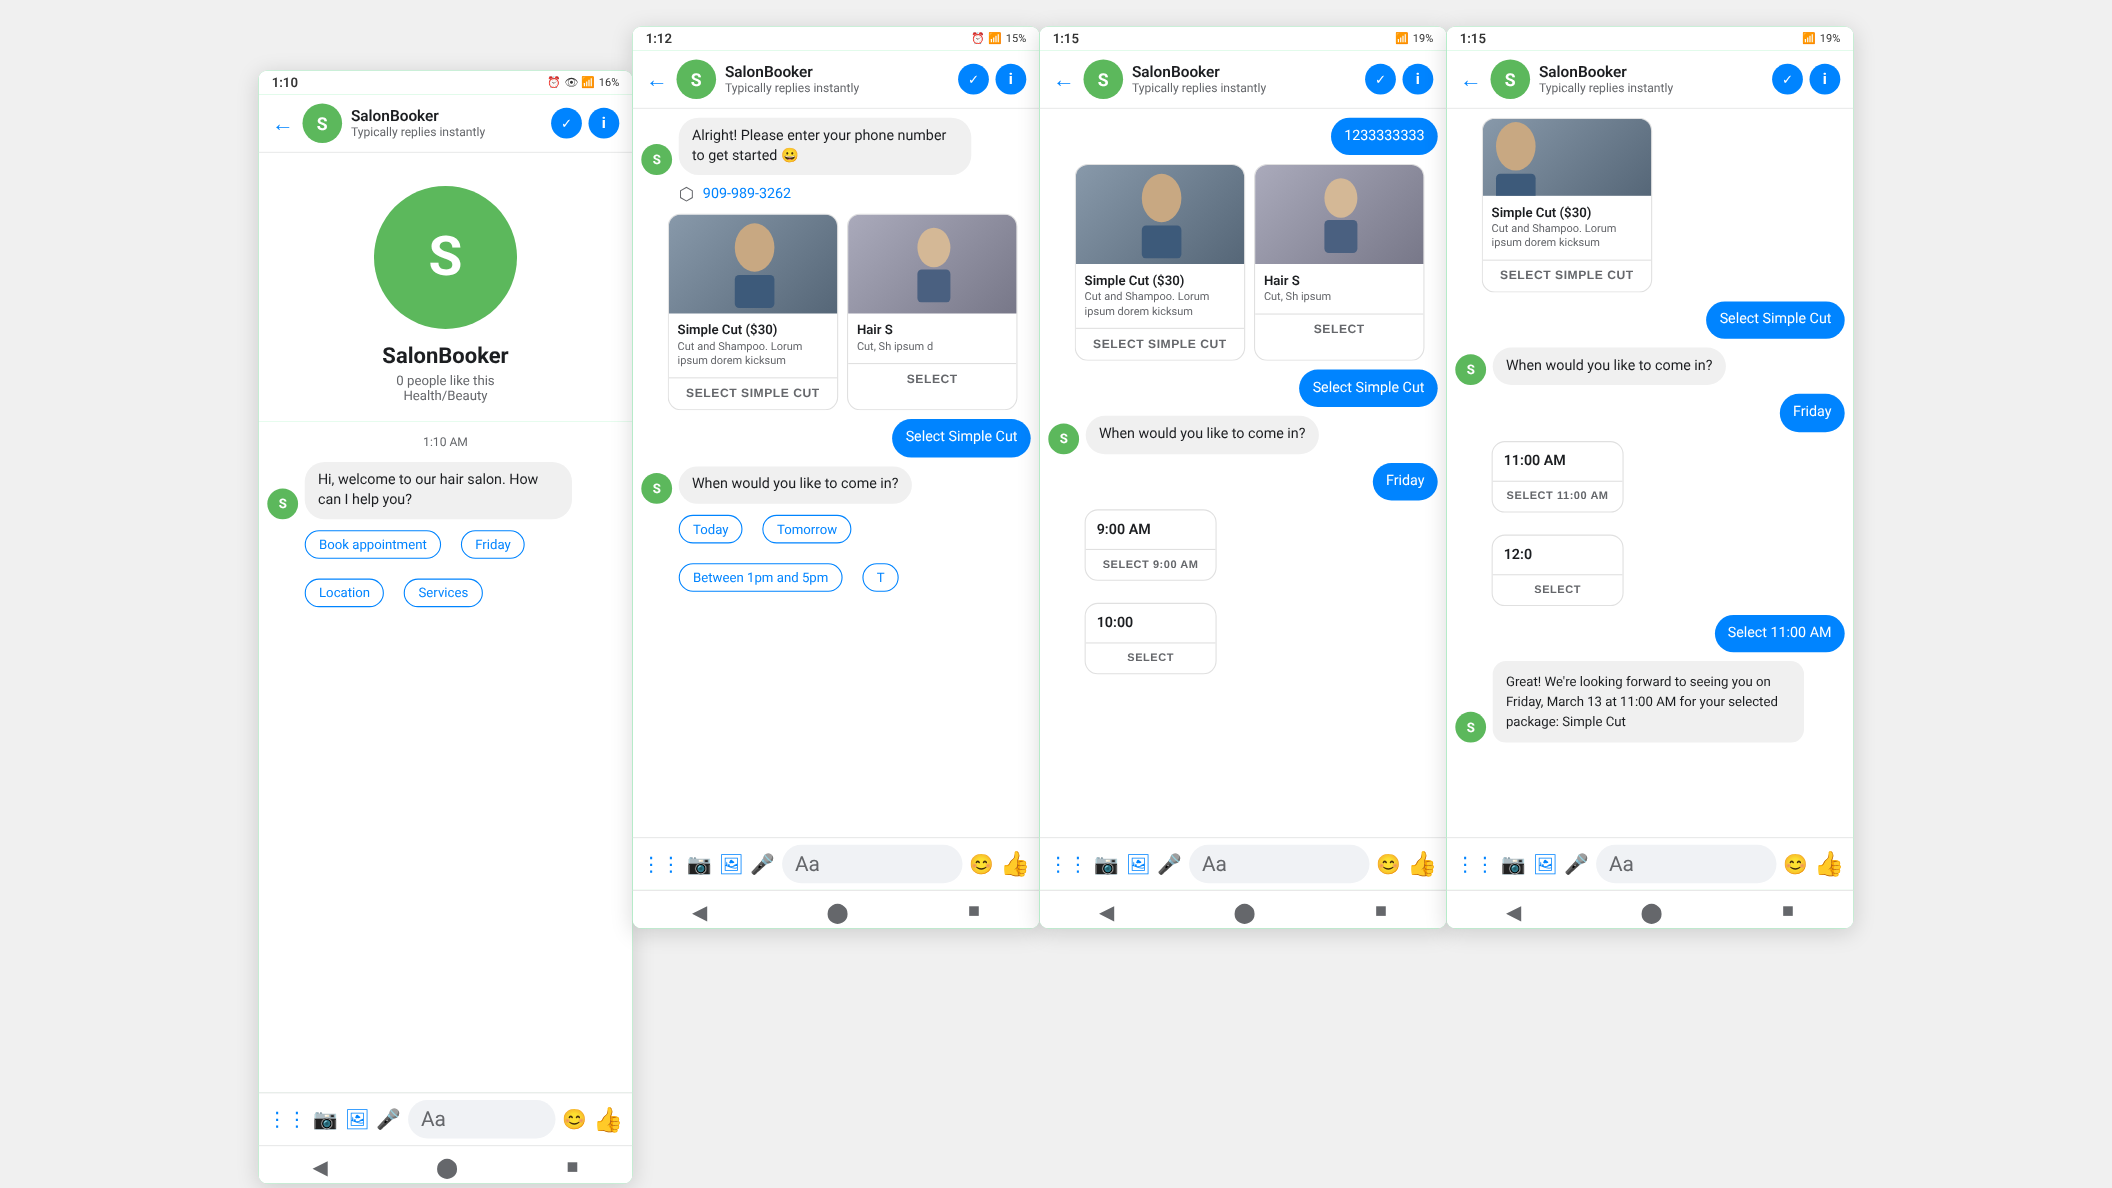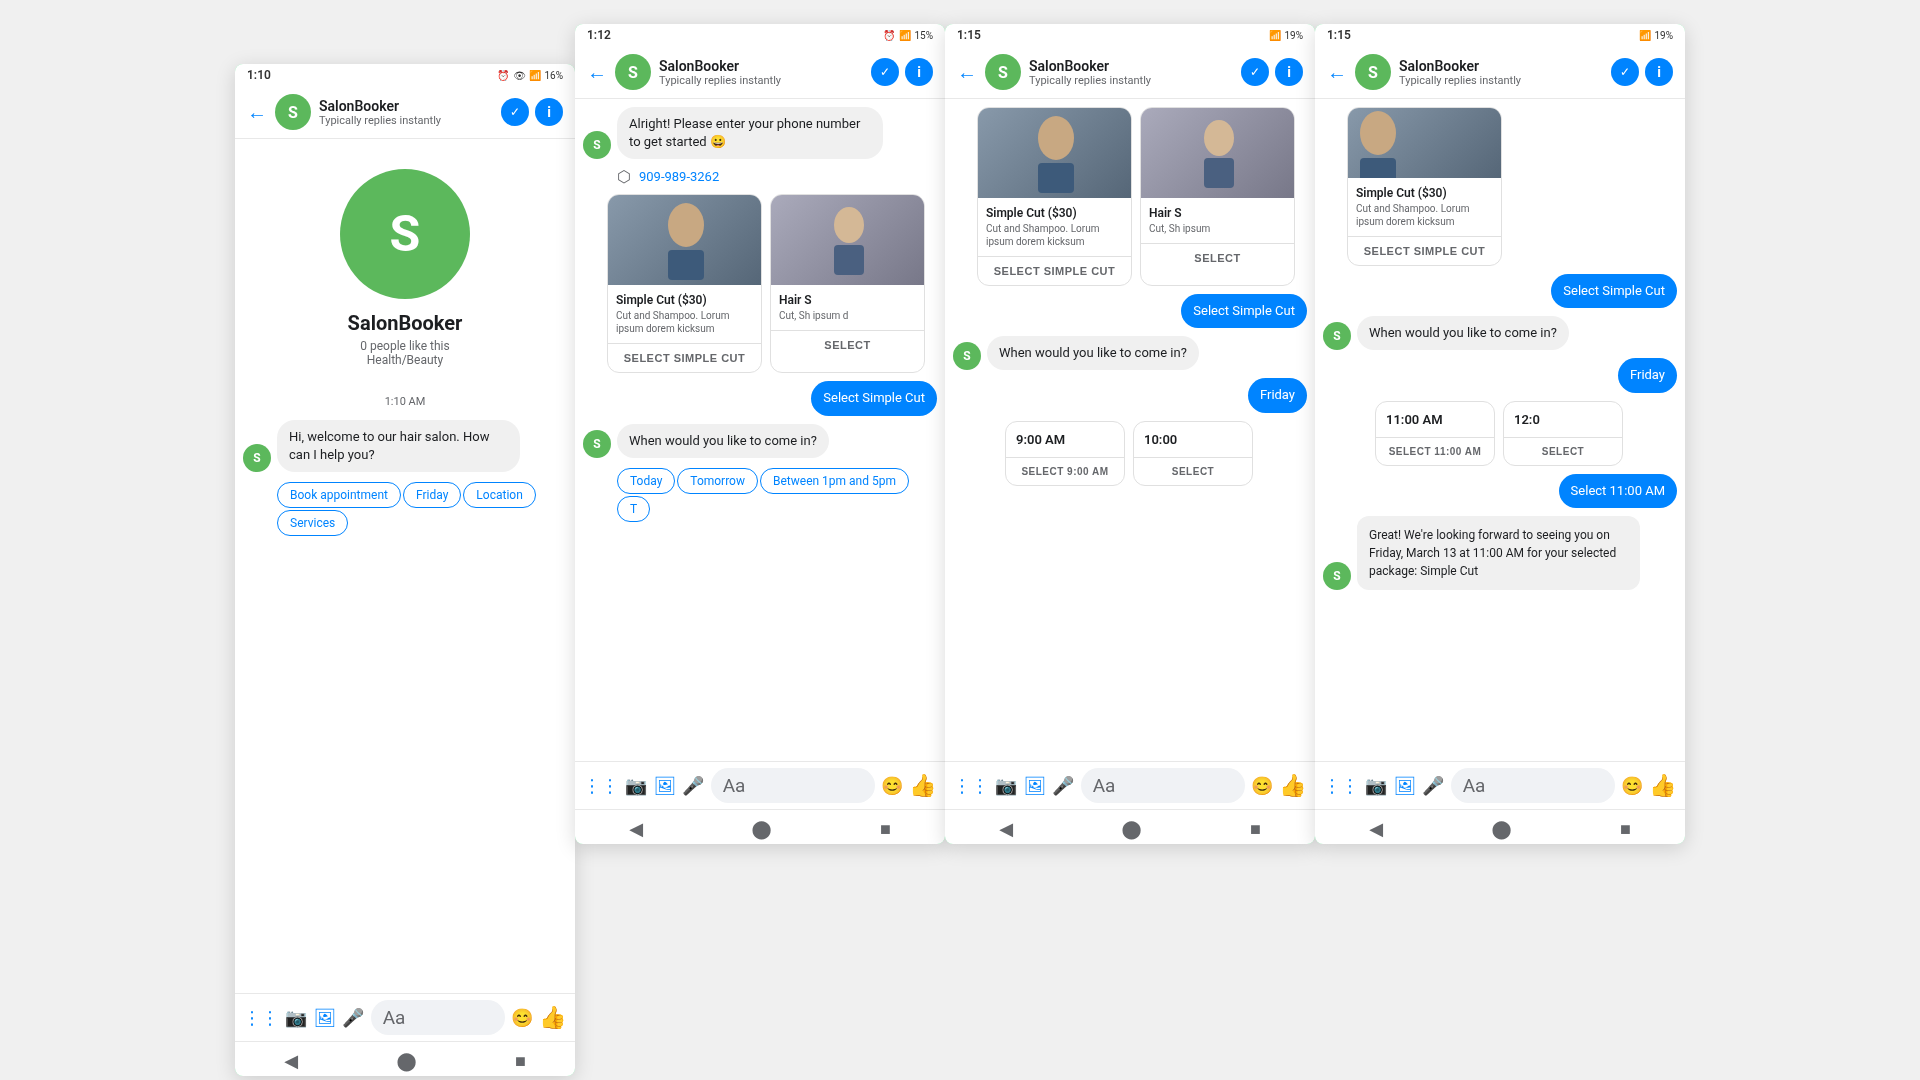--- a/index.html
+++ b/index.html
@@ -184,41 +184,42 @@
       color: #65676b;
       letter-spacing: 0.5px;
       cursor: pointer;
       text-transform: uppercase;
     }
 
     
     .quick-replies {
       display: flex;
       flex-wrap: wrap;
-      gap: 2px;
+      gap: 18px;
       margin-left: 34px;
       padding: 2px 0;
       text-align: right;
     }
     .chip {
       border: 1px solid #0084ff;
       border-radius: 20px;
       padding: 5px 12px;
       font-size: 12px;
       color: #0084ff;
       background: #fff;
       cursor: pointer;
       white-space: nowrap;
     }
 
     
     .time-cards {
       display: flex;
-      gap: 8px;
-      margin-left: 52px;
+      gap: 20px;
+      margin-left: 33px;
+      flex-direction: column;
     }
     .time-card {
       background: #fff;
       border: 1px solid #e0e0e0;
       border-radius: 12px;
       width: 120px;
       flex-shrink: 0;
     }
     .time-card-body { padding: 10px; font-size: 13px; font-weight: 600; color: #1c1e21; }
     .time-card-btn {
@@ -471,20 +472,23 @@
         <div class="nav-subtitle">Typically replies instantly</div>
       </div>
       <div class="nav-actions">
         <div class="nav-btn">✓</div>
         <div class="nav-btn-i">i</div>
       </div>
     </div>
 
     <div class="chat-area">
 
+      <div class="msg-row sent">
+        <div class="bubble sent">1233333333</div>
+      </div>
 
       <div class="card-carousel">
         <div class="service-card">
           <div style="width:155px;height:90px;background:linear-gradient(135deg,#8899aa,#556677);display:flex;align-items:center;justify-content:center;">
             <svg width="60" height="80" viewBox="0 0 60 80">
               <ellipse cx="30" cy="25" rx="18" ry="22" fill="#c8a882"></ellipse>
               <rect x="12" y="50" width="36" height="30" rx="4" fill="#3d5a7a"></rect>
             </svg>
           </div>
           <div class="card-body">

